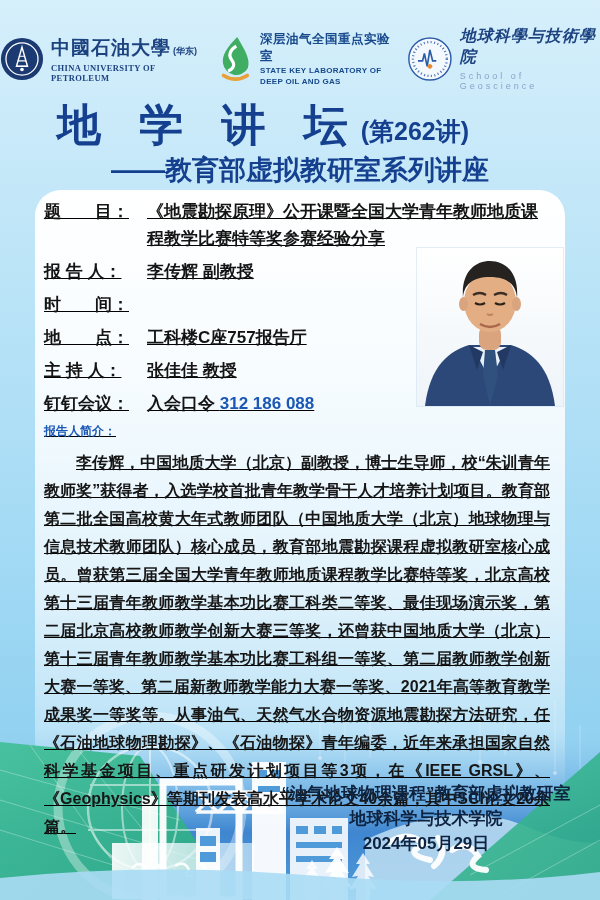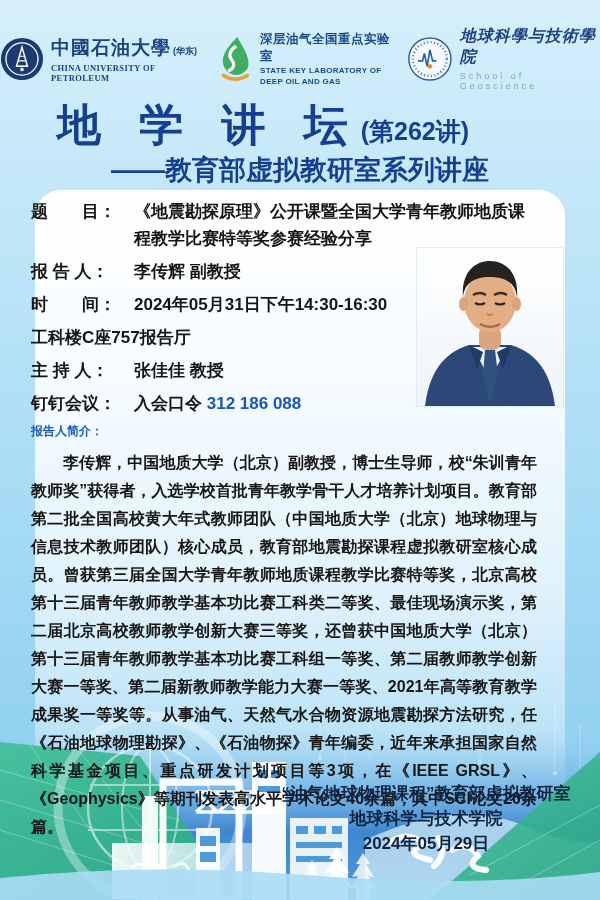--- a/index.html
+++ b/index.html
@@ -20,21 +20,21 @@
   .logo3-en{font-size:9px;color:#86a4cc;letter-spacing:3px;margin-top:3px;}
   
   .title-wrap{position:absolute;top:96px;left:0;width:526px;text-align:center;z-index:3;color:#14408f;}
   .title-main{font-size:44px;font-weight:900;letter-spacing:13px;}
   .title-no{font-size:25px;font-weight:900;letter-spacing:0;}
   .subtitle{position:absolute;top:152px;left:0;width:600px;text-align:center;font-size:27px;font-weight:900;color:#14408f;z-index:3;}
   
   .panel-bg{position:absolute;left:35px;top:190px;width:530px;height:710px;border-radius:26px;z-index:1;
     background:linear-gradient(180deg,#ffffff 0%,#f7fcff 25%,#e2f3fc 55%,rgba(214,238,251,.55) 78%,rgba(214,238,251,0) 100%);}
   
-  .details{position:absolute;left:31px;top:198px;width:506px;z-index:3;}
+  .details{position:absolute;left:44px;top:198px;width:506px;z-index:3;text-decoration:underline;}
   .row{display:flex;font-size:17px;font-weight:bold;color:#141414;line-height:27px;margin-bottom:6px;}
   .row .label{flex:none;width:103px;white-space:pre;}
   .row .value{flex:1;}
   .row .value.narrow{max-width:360px;}
   .code{color:#1b57b5;}
   .bio-heading{font-size:12px;font-weight:bold;color:#1b57b5;margin-top:3px;}
   .bio-text{font-size:16px;font-weight:bold;color:#161616;line-height:28px;text-align:justify;text-indent:2em;margin-top:9px;width:506px;}
   
   .photo{position:absolute;left:417px;top:248px;width:146px;height:158px;z-index:4;box-shadow:0 0 0 1px rgba(180,205,225,.35);}
   
@@ -189,23 +189,23 @@
     <div class="row">
       <span class="label">题　　目：</span>
       <span class="value">《地震勘探原理》公开课暨全国大学青年教师地质课程教学比赛特等奖参赛经验分享</span>
     </div>
     <div class="row">
       <span class="label">报 告 人：</span>
       <span class="value narrow">李传辉 副教授</span>
     </div>
     <div class="row">
       <span class="label">时　　间：</span>
-      <span class="value narrow">2024年05月31日下午14:30-16:30</span>
-    </div>
-    <div class="row">
+    </div>
+    <div class="row">
+      <span class="label">地　　点：</span>
       <span class="value narrow">工科楼C座757报告厅</span>
     </div>
     <div class="row">
       <span class="label">主 持 人：</span>
       <span class="value narrow">张佳佳 教授</span>
     </div>
     <div class="row">
       <span class="label">钉钉会议：</span>
       <span class="value narrow"><span>入会口令 </span><span class="code">312 186 088</span></span>
     </div>

